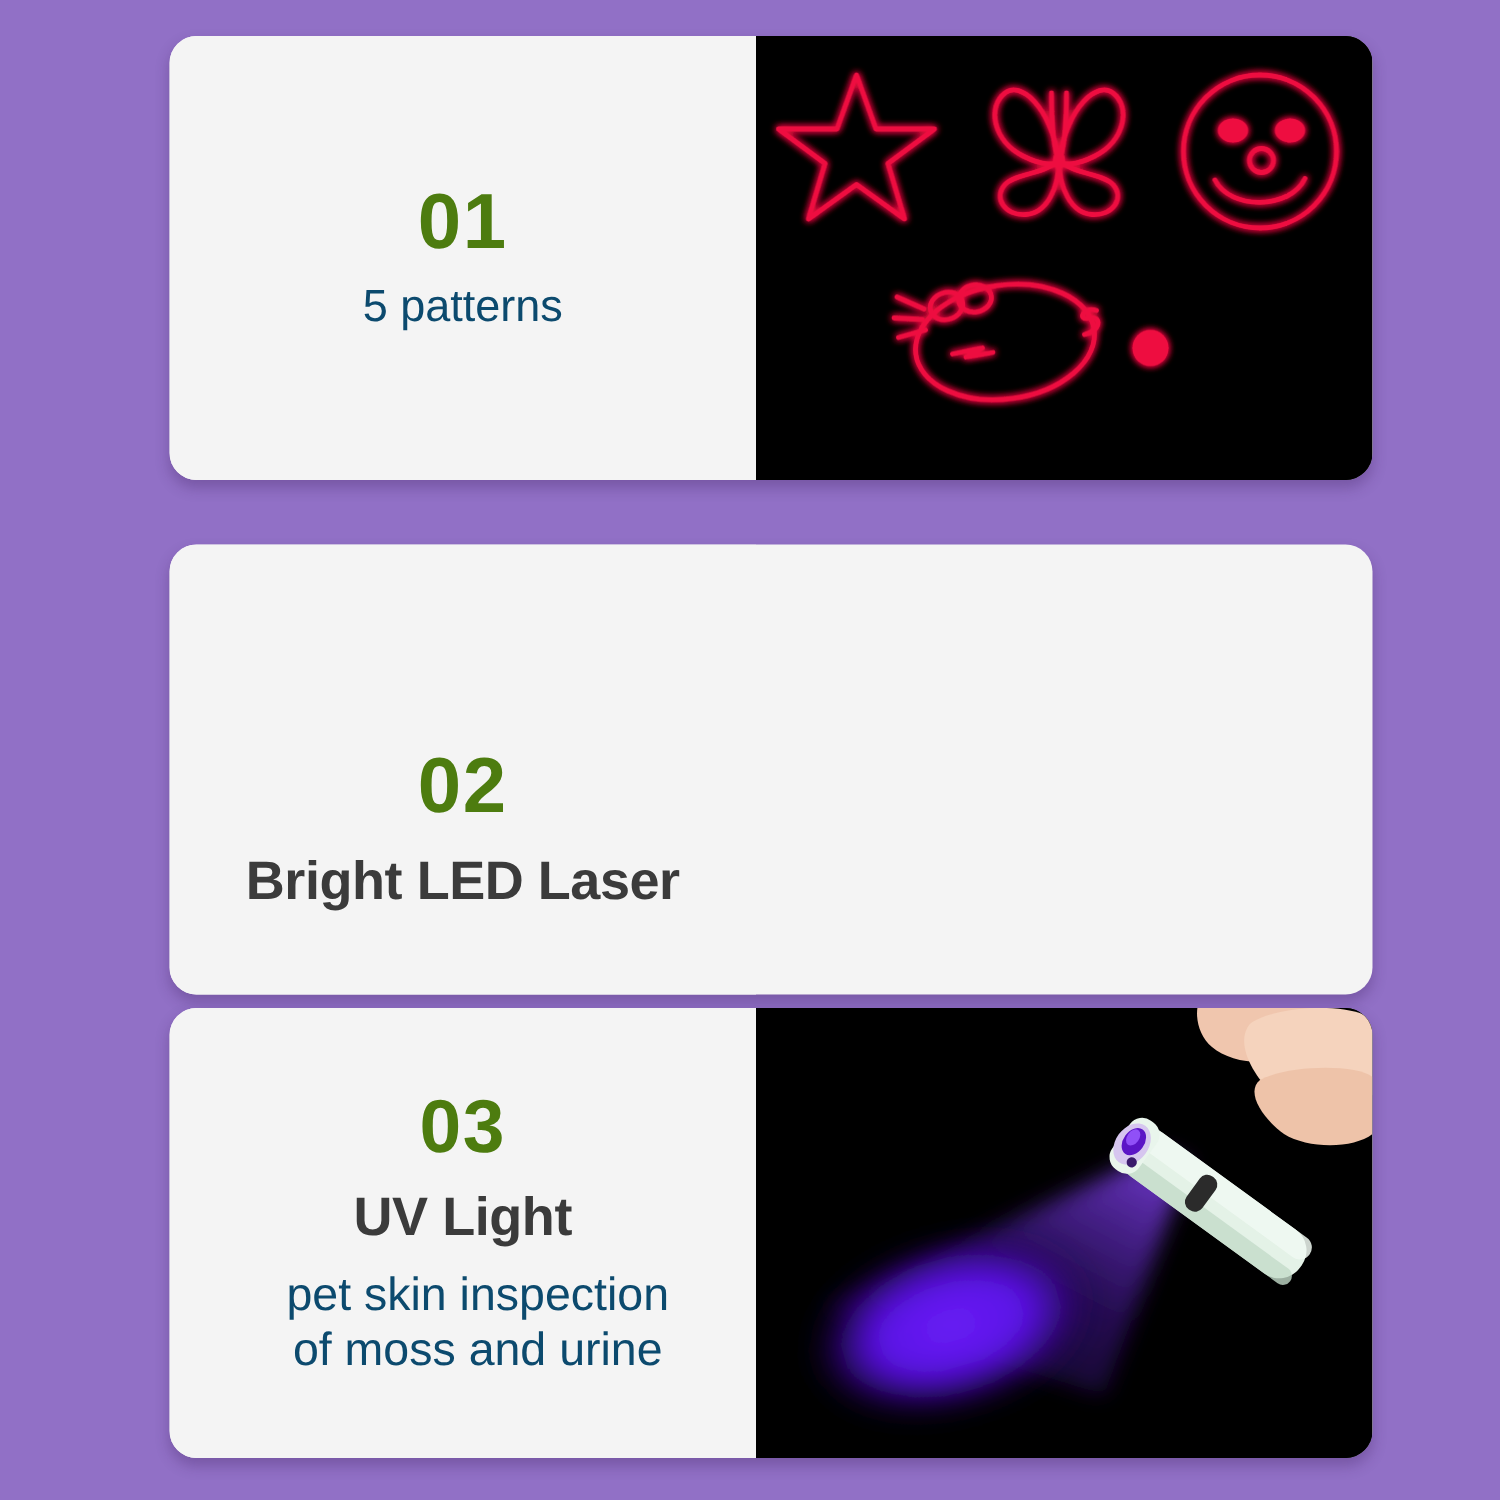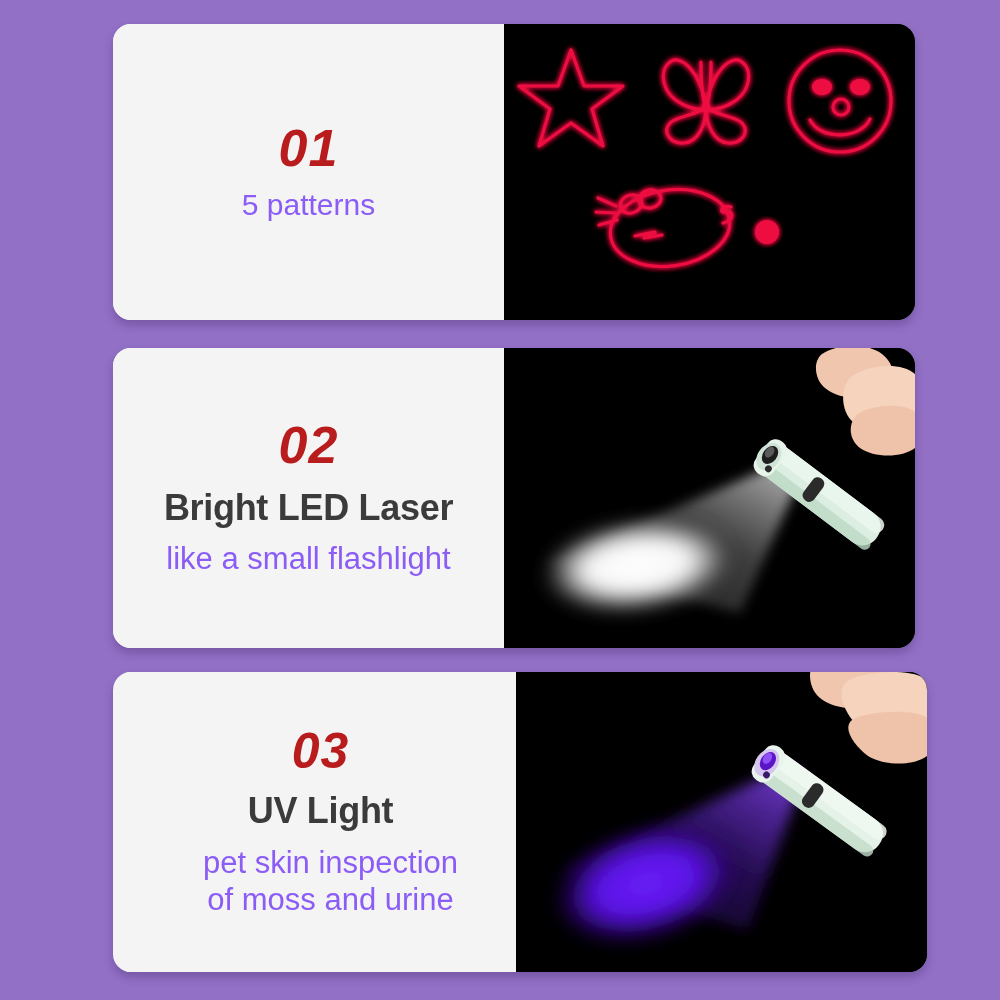--- a/index.html
+++ b/index.html
@@ -26,62 +26,61 @@
     position: absolute;
     left: 113px;
     width: 802px;
     display: flex;
     border-radius: 18px;
     overflow: hidden;
     box-shadow: 0 5px 9px rgba(60, 30, 90, 0.30);
     background: #f4f4f4;
   }
   .card-1 { top: 24px;  height: 296px; }
-  .card-2 { top: 348px; height: 300px; }
-  .card-3 { top: 672px; height: 300px; padding-left: 12px; }
+  .card-2 { top: 363px; height: 300px; flex-direction: column; }
+  .card-3 { top: 672px; height: 300px; }
 
   .card-text {
     width: 391px;
     flex: 0 0 391px;
     background: #f4f4f4;
     display: flex;
     flex-direction: column;
     align-items: center;
     justify-content: center;
     box-sizing: border-box;
     padding: 6px 10px;
   }
   .card-media {
     flex: 1 1 auto;
     background: #000;
     position: relative;
     overflow: hidden;
   }
 
   .step-number {
-    color: #b91c1c;
+    color: #4d7c0f;
     font-weight: bold;
     font-size: 53px;
     letter-spacing: 1px;
     line-height: 1;
     margin-bottom: 16px;
-    font-style: italic;
   }
   .step-title {
     color: #3b3b3b;
     font-weight: bold;
     font-size: 36px;
     line-height: 1.05;
     letter-spacing: -0.3px;
     text-align: center;
     margin-bottom: 14px;
     white-space: nowrap;
   }
   .step-sub {
-    color: #8b5cf6;
+    color: #0c4a6e;
     font-size: 31px;
     line-height: 1.16;
     text-align: center;
     white-space: pre-line;
   }
 
   
   .card-1 .step-number { font-size: 52px; margin-bottom: 14px; }
   .card-1 .step-title  { font-size: 35px; }
   .card-1 .step-sub    { font-size: 30px; }
@@ -179,21 +178,20 @@
         </g>
       </svg>
     </div>
   </div>
 
   <div class="card card-2">
 
     <div class="card-text">
       <div class="step-number">02</div>
       <div class="step-title">Bright LED Laser</div>
-      <div class="step-sub">like a small flashlight</div>
     </div>
 
     <div class="card-media">
       <svg class="beam-svg" viewBox="0 0 411 300" preserveAspectRatio="none">
         <defs>
           <radialGradient id="pool2" cx="50%" cy="50%" r="50%">
             <stop offset="0%" stop-color="#ffffff" stop-opacity="1"></stop>
             <stop offset="52%" stop-color="#ffffff" stop-opacity="0.96"></stop>
             <stop offset="74%" stop-color="#dedede" stop-opacity="0.55"></stop>
             <stop offset="100%" stop-color="#000000" stop-opacity="0"></stop>

